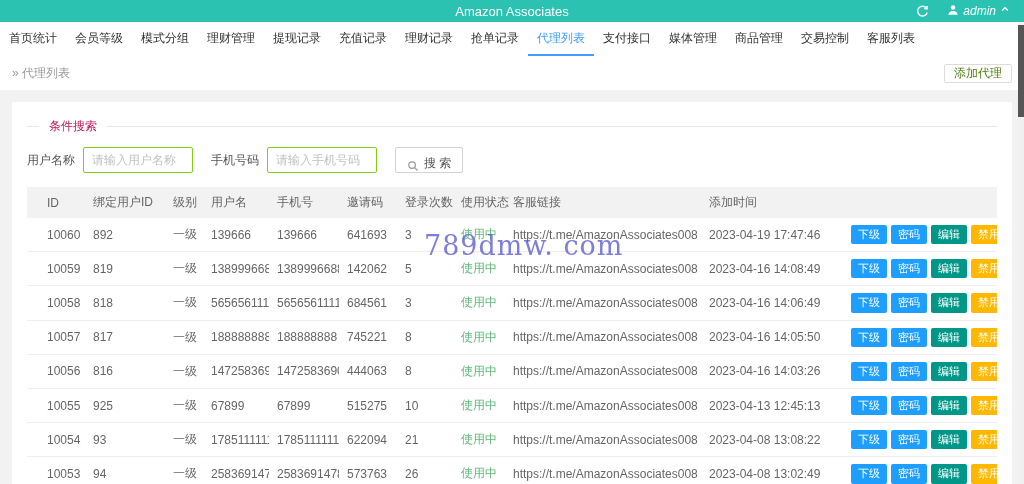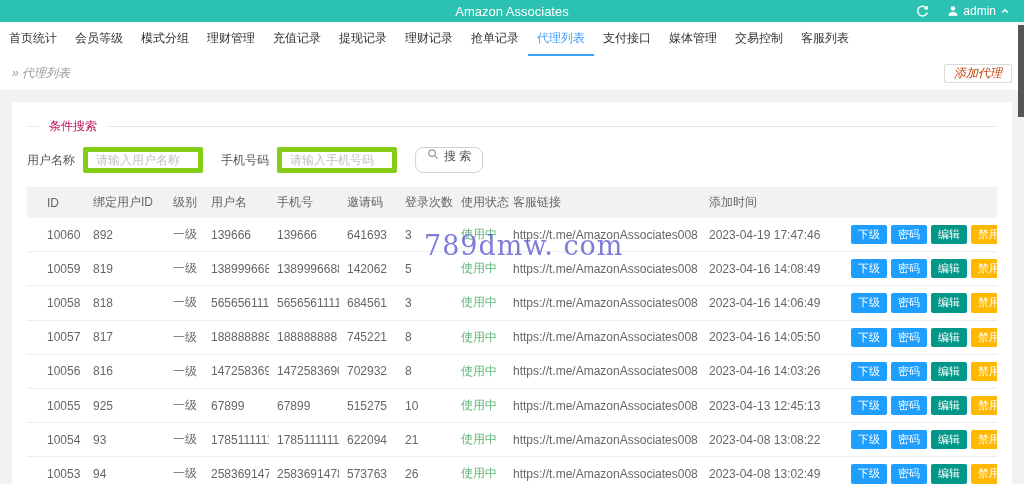--- a/index.html
+++ b/index.html
@@ -4,43 +4,43 @@
 <style>
   * { margin:0; padding:0; box-sizing:border-box; }
   html,body { width:1024px; height:484px; overflow:hidden; }
   body { font-family:"Liberation Sans","DejaVu Sans",sans-serif; background:#f2f2f2; position:relative; font-size:12px; color:#666; }
 
   
   .topbar { height:22px; background:var(--teal,#2bc2b2); display:flex; align-items:center; position:relative; color:#fff; }
   .topbar-title { position:absolute; left:0; right:0; text-align:center; font-size:13px; }
   .topbar-right { margin-left:auto; display:flex; align-items:center; gap:18px; padding-right:14px; z-index:2; }
   .tb-refresh { display:flex; align-items:center; cursor:pointer; }
-  .tb-user { display:flex; align-items:center; gap:4px; cursor:pointer; font-size:12px; }
+  .tb-user { display:flex; gap:4px; cursor:pointer; font-size:12px;font-style:italic; }
 
   
   .navbar { height:34px; background:#fff; display:flex; align-items:stretch; padding-left:0; }
   .nav-tab { display:flex; align-items:center; padding:0 9px; font-size:12px; color:#333; cursor:pointer; text-decoration:none; border-bottom:2px solid transparent; white-space:nowrap; }
   .nav-tab.active { color:var(--tab-active,#409EFF); border-bottom-color:var(--tab-active,#409EFF); }
 
   
   .page-head { height:34px; background:#fff; display:flex; align-items:center; padding:0 12px; }
-  .breadcrumb { color:#999; font-size:12px;font-style:italic; }
-  .add-btn { margin-left:auto; background:#fff; border:1px solid #dcdcdc; border-radius:2px; font-size:12px; color:#c2410c; padding:0 9px; cursor:pointer;font-style:italic; }
+  .breadcrumb { color:#999; font-size:12px; }
+  .add-btn { margin-left:auto; background:#fff; border:1px solid #dcdcdc; border-radius:2px; font-size:12px; color:#4d7c0f; padding:0 9px; cursor:pointer; }
 
   
   .content { padding:12px; }
   .card { background:#fff; padding:6px 15px 15px; min-height:400px; }
 
   fieldset { border:none; border-top:1px solid #e8e8e8; margin-top:10px; }
   legend { font-size:12px; color:#be185d; padding:0 10px; margin-left:12px; }
   .form-row { display:flex; align-items:center; margin:12px 0 14px 0; }
   .form-row label { font-size:12px; color:#555; margin-right:8px; }
-  .form-row input { width:120px; height:26px; border:5px solid #84cc16; border-radius:2px; padding:0 8px; font-size:12px; color:#333; margin-right:18px; }
+  .form-row input { width:110px; height:26px; border:1px solid #84cc16; border-radius:2px; padding:0 8px; font-size:12px; color:#333; margin-right:18px; }
   .form-row input::placeholder { color:#c2c2c2; }
-  .search-btn { display:flex; align-items:flex-start; gap:5px; height:26px; padding:0 11px; background:#fff; border:1px solid #d2d2d2; border-radius:8px; font-size:12px; color:#555; cursor:pointer; }
+  .search-btn { display:flex; align-items:flex-end; gap:5px; height:26px; padding:0 11px; background:#fff; border:1px solid #d2d2d2; border-radius:2px; font-size:12px; color:#555; cursor:pointer; }
 
   
   table { width:100%; border-collapse:collapse; table-layout:fixed; }
   thead th { background:#f2f2f2; color:#666; font-weight:400; font-size:12px; text-align:left; padding:7px 8px; white-space:nowrap; }
   tbody td { font-size:12px; color:#666; padding:7px 8px; border-bottom:1px solid #eee; white-space:nowrap; overflow:hidden; }
   th:first-child, td:first-child { padding-left:20px; }
   .c0{width:58px}.c1{width:80px}.c2{width:38px}.c3{width:66px}.c4{width:70px}.c5{width:58px}.c6{width:56px}.c7{width:52px}.c9{width:138px}.c10{width:158px}
   .status-badge { color:var(--status-green,#5FB878); }
   .actions-cell { text-align:right; }
   .action-btn { display:inline-block; color:#fff; font-size:11px; padding:3px 7px; border:none; border-radius:2px; margin-left:4px; cursor:pointer; line-height:1.2; }
@@ -75,27 +75,28 @@
       </svg>
     </span>
   </div>
 </div>
 
 <nav class="navbar" id="nav">
     <a class="nav-tab">首页统计</a>
     <a class="nav-tab">会员等级</a>
     <a class="nav-tab">模式分组</a>
     <a class="nav-tab">理财管理</a>
+    <a class="nav-tab">提现记录</a>
     <a class="nav-tab">充值记录</a>
-    <a class="nav-tab">提现记录</a>
     <a class="nav-tab">理财记录</a>
     <a class="nav-tab">抢单记录</a>
     <a class="nav-tab active">代理列表</a>
     <a class="nav-tab">支付接口</a>
     <a class="nav-tab">媒体管理</a>
+    <a class="nav-tab">商品管理</a>
     <a class="nav-tab">交易控制</a>
     <a class="nav-tab">客服列表</a>
   </nav>
 
 <div class="page-head">
   <span class="breadcrumb">
     <span>»</span>
     <span>代理列表</span>
   </span>
   <button class="add-btn">添加代理</button>
@@ -201,21 +202,21 @@
             <td>https://t.me/AmazonAssociates008</td>
             <td>2023-04-16 14:05:50</td>
             <td class="actions-cell"><button class="action-btn" style="background: rgb(30, 159, 255);">下级</button><button class="action-btn" style="background: rgb(30, 159, 255);">密码</button><button class="action-btn" style="background: rgb(0, 150, 136);">编辑</button><button class="action-btn" style="background: rgb(255, 184, 0);">禁用</button></td>
           </tr>
           <tr>
             <td>10056</td>
             <td>816</td>
             <td>一级</td>
             <td>14725836902</td>
             <td>14725836902</td>
-            <td>702932</td>
+            <td>444063</td>
             <td>8</td>
             <td><span class="status-badge">使用中</span></td>
             <td>https://t.me/AmazonAssociates008</td>
             <td>2023-04-16 14:03:26</td>
             <td class="actions-cell"><button class="action-btn" style="background: rgb(30, 159, 255);">下级</button><button class="action-btn" style="background: rgb(30, 159, 255);">密码</button><button class="action-btn" style="background: rgb(0, 150, 136);">编辑</button><button class="action-btn" style="background: rgb(255, 184, 0);">禁用</button></td>
           </tr>
           <tr>
             <td>10055</td>
             <td>925</td>
             <td>一级</td>

